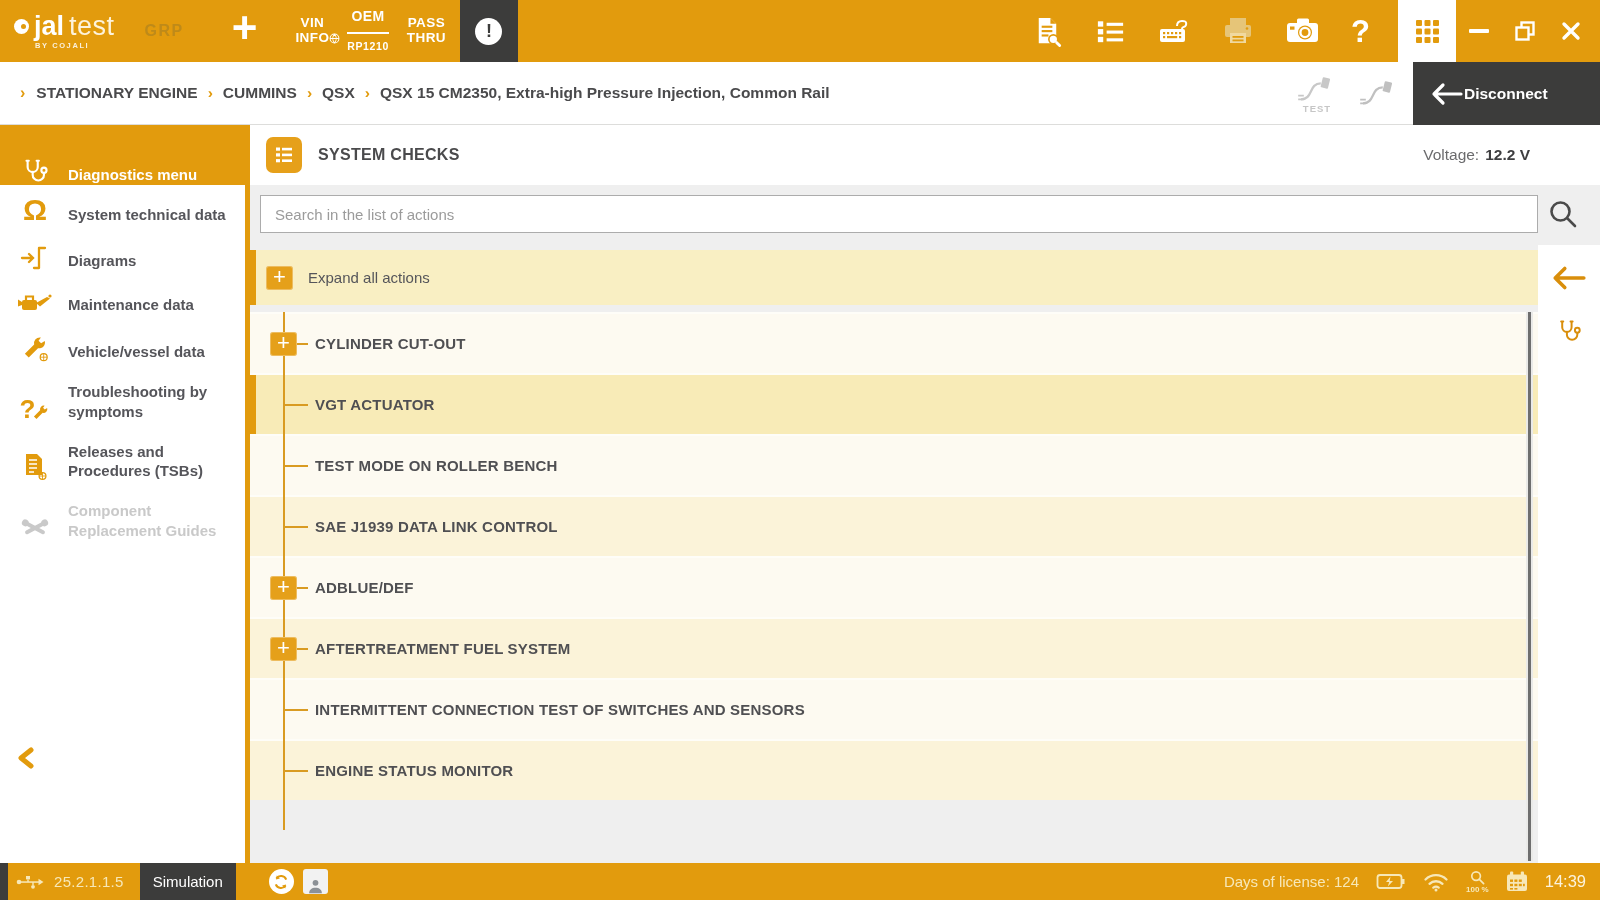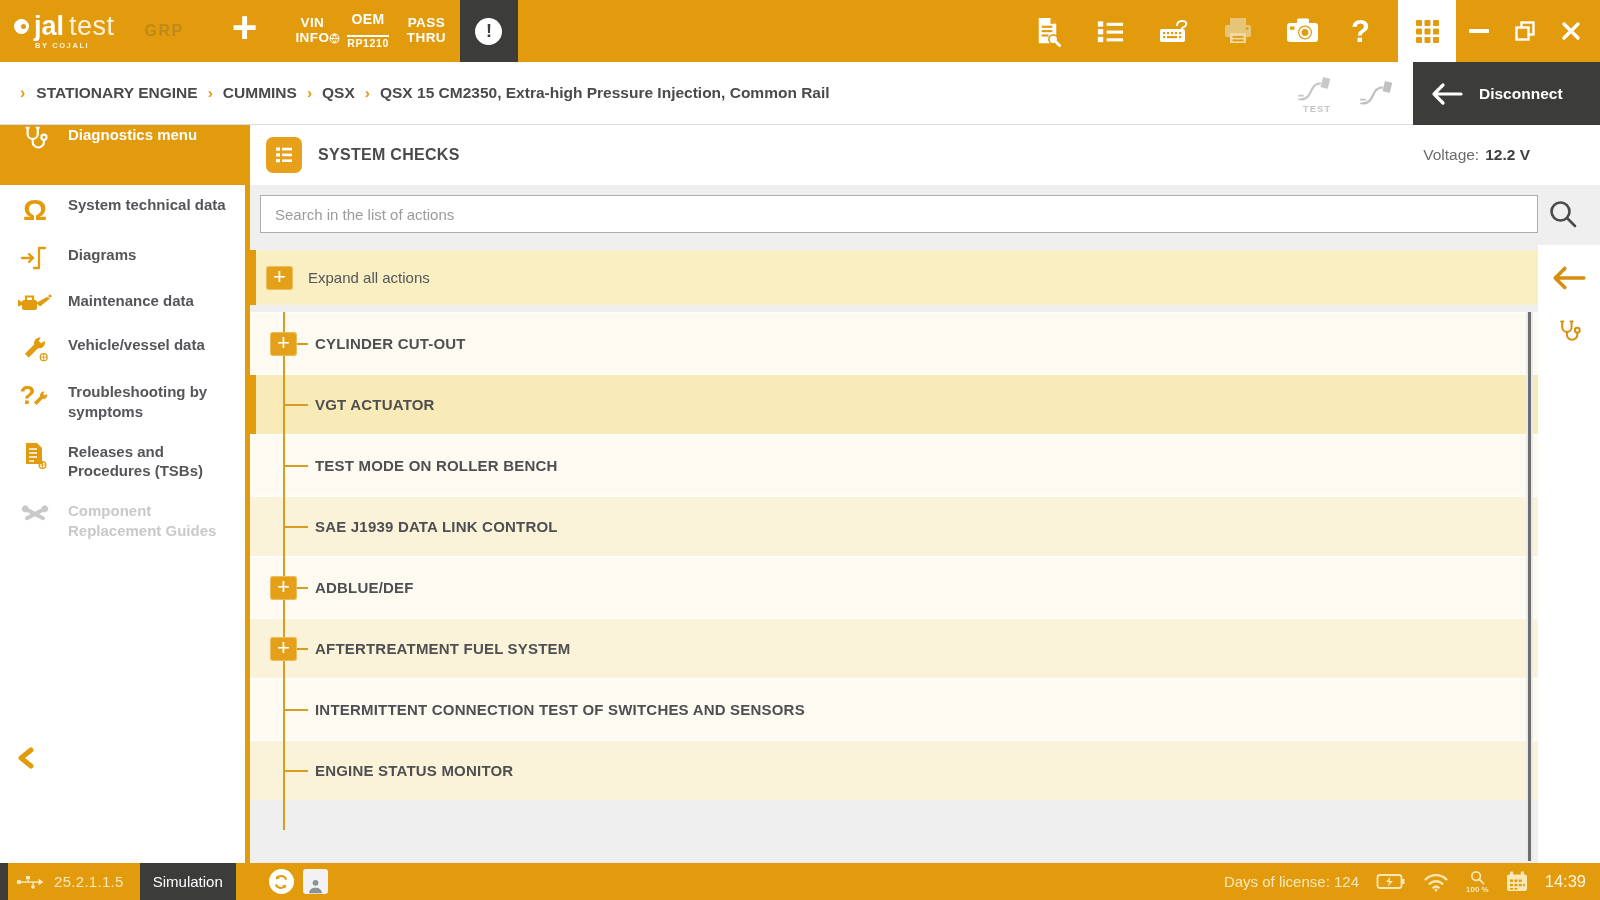--- a/index.html
+++ b/index.html
@@ -21,21 +21,21 @@
   .logo-l { font-weight:400; font-size:27px; color:#FDF3DC; line-height:1; letter-spacing:.5px; }
   .logo-byline { font-size:7.5px; font-weight:700; letter-spacing:1.6px; color:rgba(255,255,255,.85);
                  margin:1px 0 0 21px; }
   .grp { margin-left:30px; font-weight:700; font-size:16px; letter-spacing:1.5px; color:#BE8A19; }
   .plus-btn { margin-left:48px; font-size:44px; font-weight:700; color:#fff; line-height:0.9;
               margin-top:-6px; cursor:pointer; }
   .two-line { margin-left:38px; color:#fff; font-weight:700; font-size:13.5px; line-height:1.1;
               text-align:center; letter-spacing:.4px; cursor:pointer; position:relative; }
   .two-line + .two-line { margin-left:18px; }
   .oem-top { display:block; border-bottom:2px solid #fff; padding-bottom:8px; font-size:14px; }
-  .oem-bot { display:block; font-size:10.5px; letter-spacing:.6px; padding-top:1px; }
+  .oem-bot { display:block; font-size:10.5px; letter-spacing:.6px; padding-top:7px; }
   .vin-globe { position:absolute; right:-11px; bottom:-2px; }
   .warn-block { margin-left:14px; width:58px; height:62px; background:#3C3C3B;
                 display:flex; align-items:center; justify-content:center; cursor:pointer; }
   .warn-circle { width:27px; height:27px; border-radius:50%; background:#fff; color:#3C3C3B;
                  font-weight:800; font-size:18px; display:flex; align-items:center; justify-content:center; }
   .tb-spacer { flex:1; }
   .tb-icons { display:flex; align-items:center; gap:30px; margin-right:28px; }
   .tb-icon-btn { cursor:pointer; display:flex; align-items:center; justify-content:center; }
   .tb-icon-btn.dim { opacity:.95; }
   .help-q { font-size:31px; font-weight:800; color:#fff; line-height:1; }
@@ -47,25 +47,25 @@
   .crumbbar { position:absolute; top:62px; left:0; right:0; height:63px; background:#fff;
               border-bottom:1px solid #DDDDDB; display:flex; align-items:center; padding-left:20px; }
   .crumb-lead { color:#E29B0D; font-weight:700; font-size:16px; margin-right:11px; }
   .crumb-item { font-weight:700; font-size:15.5px; color:#4A4A4C; cursor:pointer; white-space:nowrap; }
   .crumb-sep { color:#E29B0D; font-weight:700; font-size:15.5px; margin:0 10px; }
   .conn-zone { position:absolute; right:200px; top:0; height:63px; display:flex; align-items:center;
                gap:20px; }
   .conn-stack { display:flex; flex-direction:column; align-items:center; cursor:pointer; }
   .conn-label { font-size:9.5px; font-weight:700; letter-spacing:1px; color:#C6C6C6; margin-top:-3px; }
   .disconnect { position:absolute; right:0; top:0; width:187px; height:63px; background:#3C3C3B;
-                display:flex; align-items:center; gap:15px; padding-left:17px; cursor:pointer; }
+                display:flex; align-items:center; padding-left:17px; cursor:pointer; }
   .disconnect-label { color:#fff; font-weight:700; font-size:15.5px; }
   
   .sidebar { position:absolute; top:125px; left:0; width:245px; bottom:37px; background:#fff; }
-  .side-item { display:flex; align-items:flex-start; gap:12px; padding:10px 6px 10px 14px; cursor:pointer; }
+  .side-item { display:flex; align-items:flex-end; gap:12px; padding:10px 6px 10px 14px; cursor:pointer; }
   .side-icon { flex:0 0 42px; display:flex; justify-content:center; align-items:center; color:#E29B0D; }
   .side-lbl { font-weight:700; font-size:15px; color:#55555A; line-height:1.32; }
   .side-item.active { background:#E29B0D; height:60px; padding-top:0; padding-bottom:0; }
   .side-item.active .side-lbl { color:#fff; }
   .side-item.active .side-icon { color:#fff; }
   .side-item.disabled { cursor:default; }
   .side-item.disabled .side-lbl { color:#C9C9C9; }
   .side-item.disabled .side-icon { color:#C9C9C9; }
   .omega-glyph { font-size:30px; font-weight:700; line-height:1; }
   .q-glyph { font-size:26px; font-weight:800; line-height:1; margin-right:-3px; }

